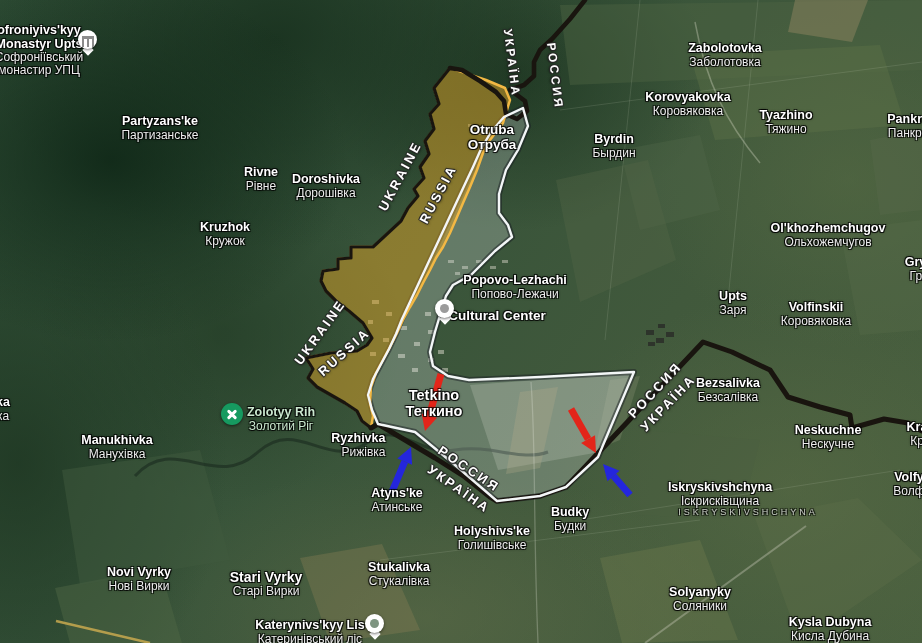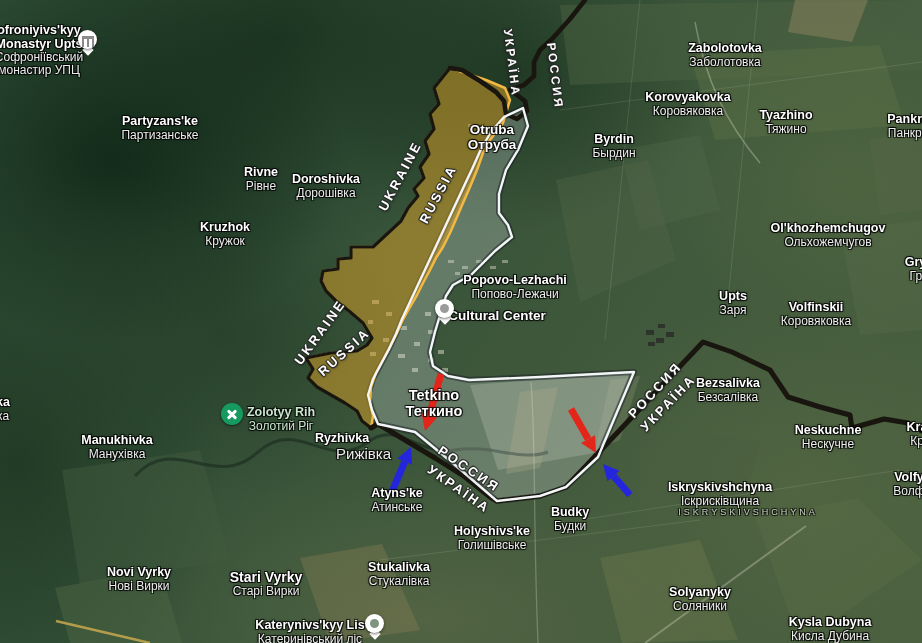--- a/index.html
+++ b/index.html
@@ -211,22 +211,22 @@
     </div>
     <div class="plbl" style="left: 281px; top: 406px;">
       <span class="pl-line b" style="font-size: 12.5px; color: rgb(203, 232, 207);">Zolotyy Rih</span>
       <span class="pl-line" style="font-size: 12px; color: rgb(203, 232, 207);">Золотий Ріг</span>
     </div>
     <div class="plbl" style="left: 117px; top: 434px;">
       <span class="pl-line b" style="font-size: 12.5px;">Manukhivka</span>
       <span class="pl-line" style="font-size: 12px;">Манухівка</span>
     </div>
     <div class="plbl" style="left: 342px; top: 432px;">
-      <span class="pl-line b" style="font-size: 12.5px;">Ryzhivka</span>
-      <span class="pl-line" style="font-size: 15px; margin-left: 43px;">Рижівка</span>
+      <span class="pl-line b" style="font-size: 12.5px; text-align: right;">Ryzhivka</span>
+      <span class="pl-line" style="font-size: 12px; margin-left: 43px;">Рижівка</span>
     </div>
     <div class="plbl" style="left: 397px; top: 487px;">
       <span class="pl-line b" style="font-size: 12.5px;">Atyns'ke</span>
       <span class="pl-line" style="font-size: 12px;">Атинське</span>
     </div>
     <div class="plbl" style="left: 728px; top: 377px;">
       <span class="pl-line b" style="font-size: 12.5px;">Bezsalivka</span>
       <span class="pl-line" style="font-size: 12px;">Безсалівка</span>
     </div>
     <div class="plbl" style="left: 828px; top: 424px;">

